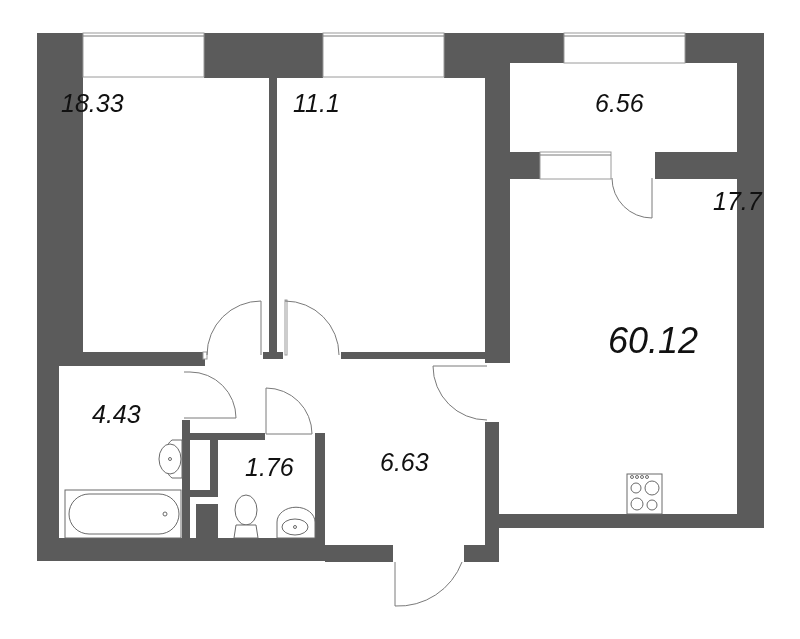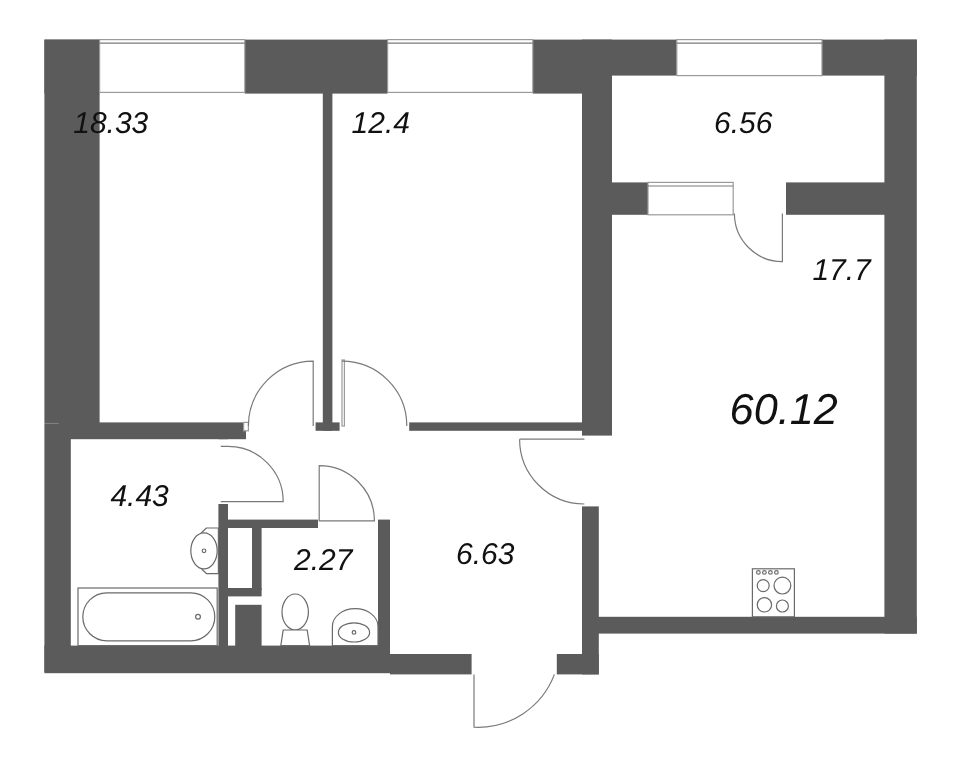--- a/index.html
+++ b/index.html
@@ -106,19 +106,19 @@
     <circle class="fix" cx="642" cy="477" r="1.5"></circle>
     <circle class="fix" cx="647" cy="477" r="1.5"></circle>
     <circle class="fix" cx="636" cy="488" r="5"></circle>
     <circle class="fix" cx="652" cy="488" r="7"></circle>
     <circle class="fix" cx="637" cy="504" r="6"></circle>
     <circle class="fix" cx="652" cy="505" r="5"></circle>
   </g>
 </svg>
 
 <div class="label small" style="left:61px;top:91px;">18.33</div>
-<div class="label small" style="left:293px;top:91px;">12.4</div>
+<div class="label small" style="left:293px;top:91px;">11.1</div>
 <div class="label small" style="left:595px;top:91px;">6.56</div>
-<div class="label small" style="left:677px;top:189px;margin-top:24px;">17.7</div>
+<div class="label small" style="left:713px;top:189px;">17.7</div>
 <div class="label big" style="left:608px;top:323px;">60.12</div>
 <div class="label small" style="left:92px;top:402px;font-style:italic;">4.43</div>
-<div class="label small" style="left:245px;top:455px;">2.27</div>
+<div class="label small" style="left:245px;top:455px;">1.76</div>
 <div class="label small" style="left:380px;top:450px;">6.63</div>
 
 </body></html>

